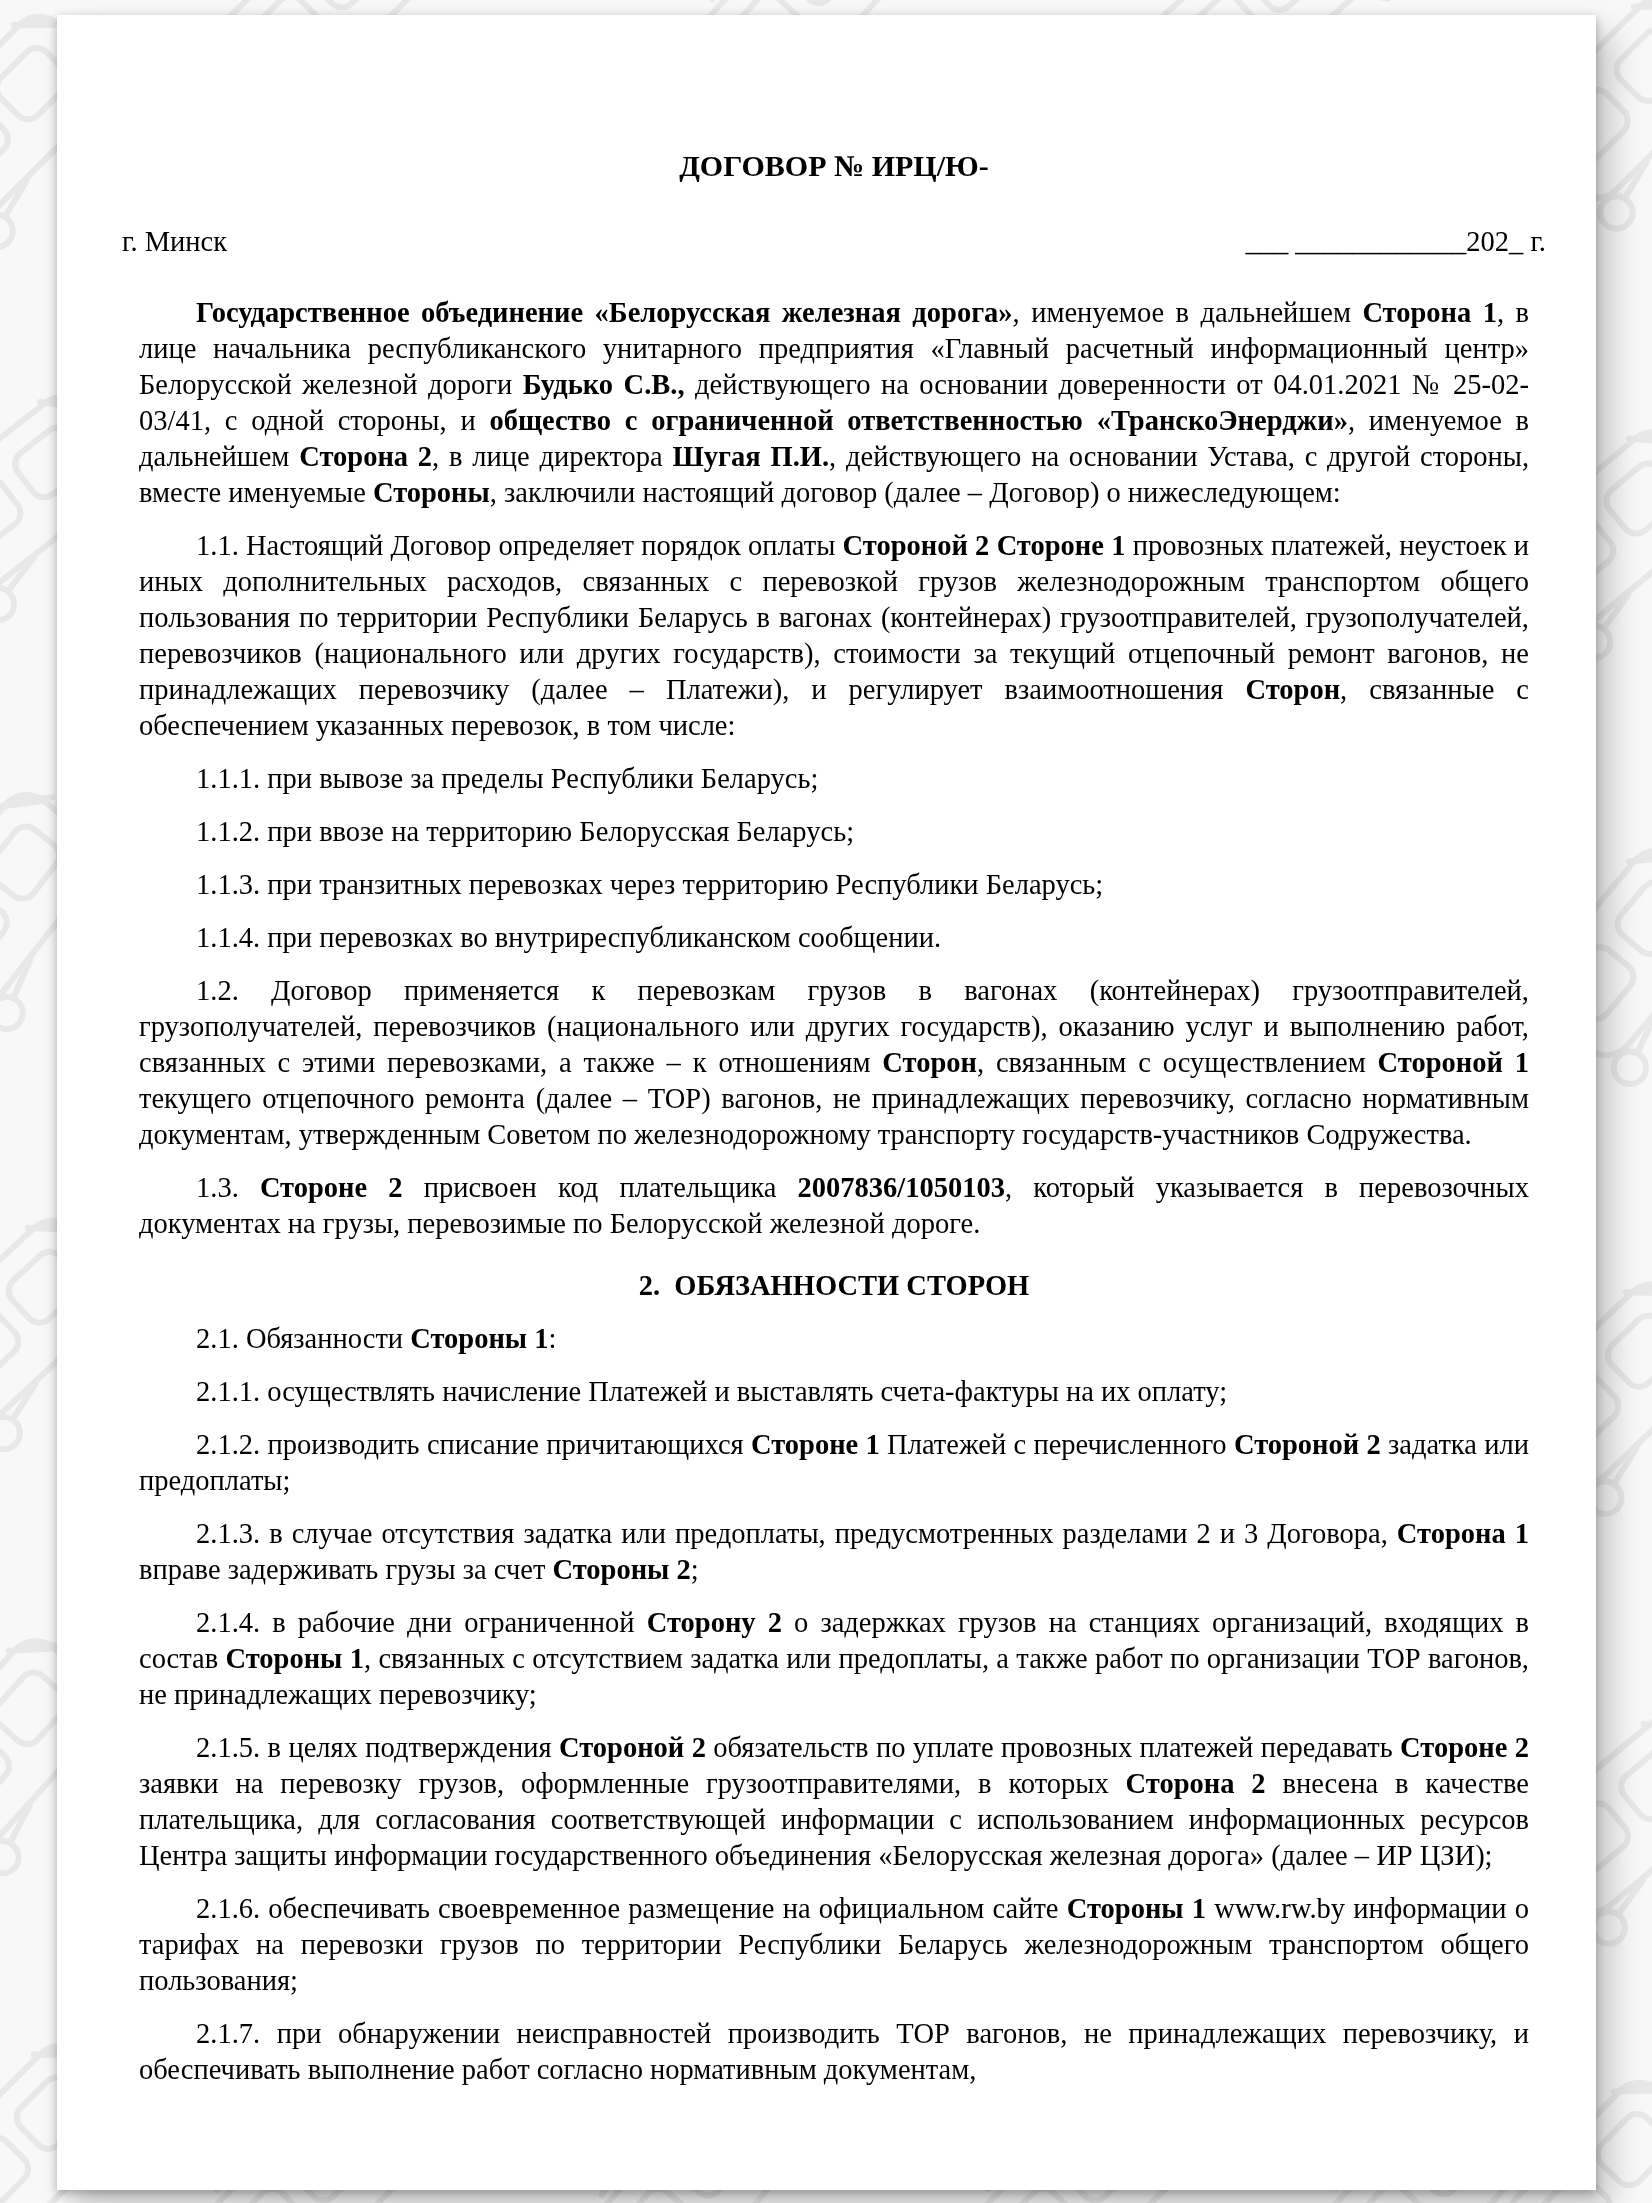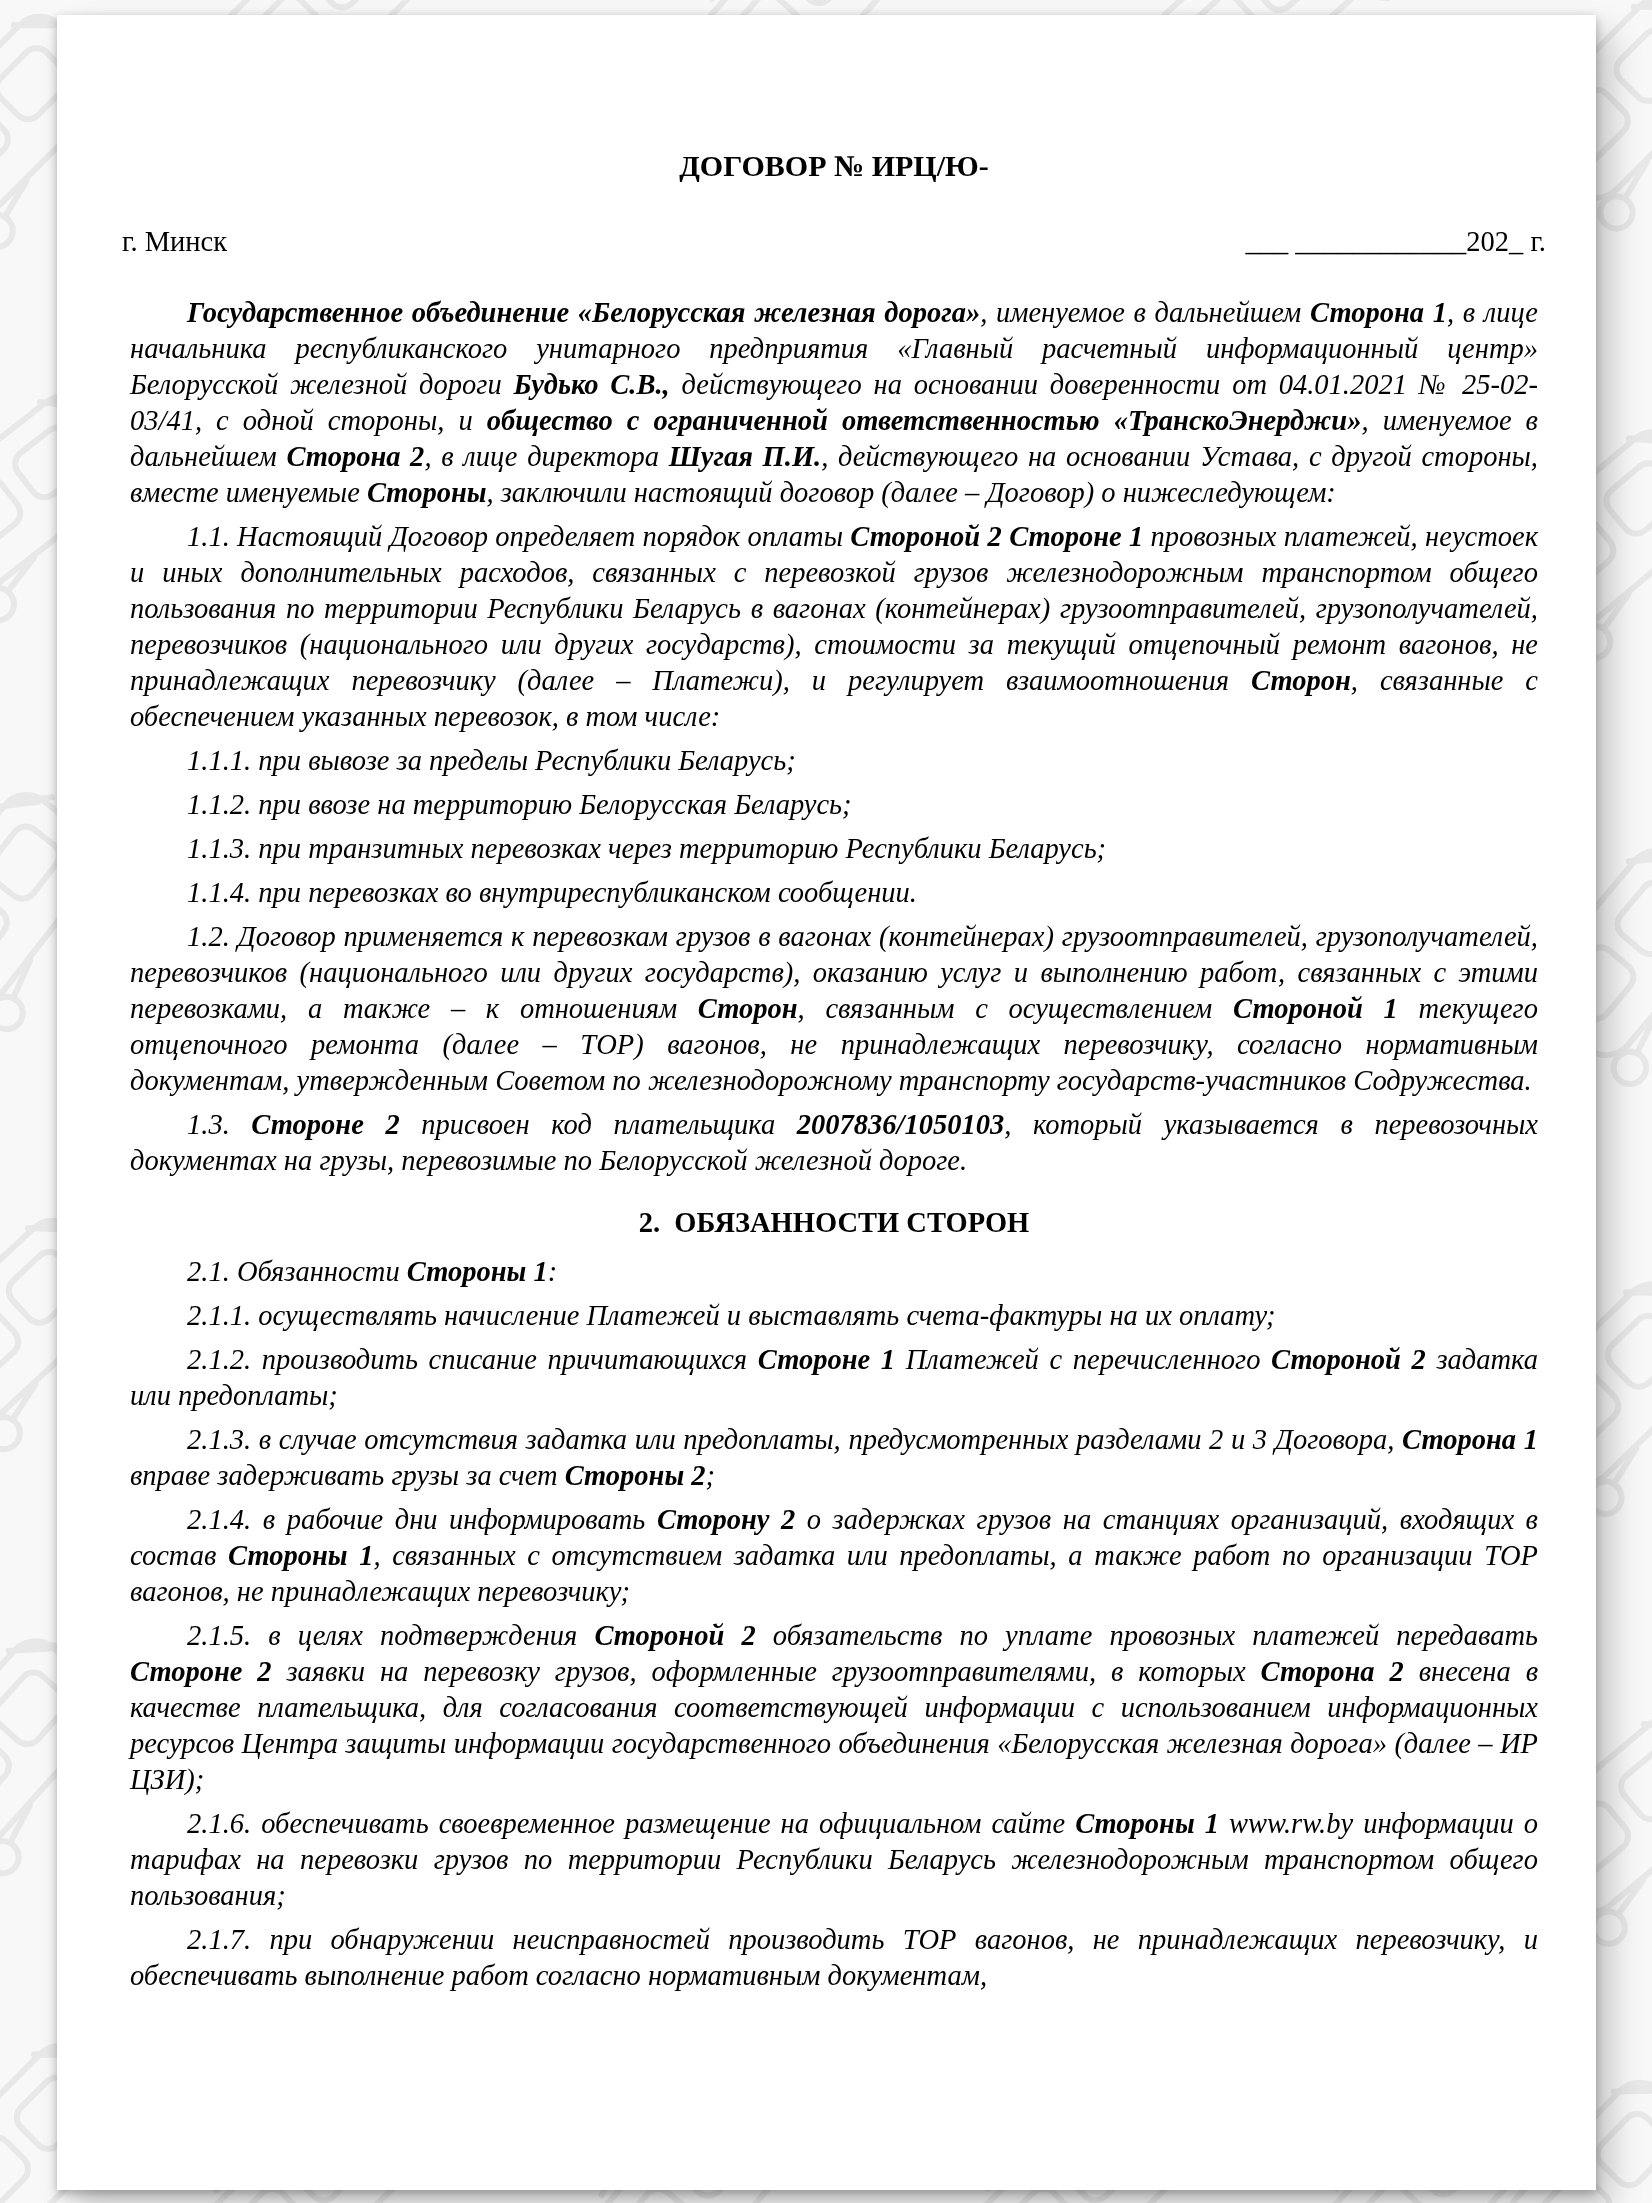--- a/index.html
+++ b/index.html
@@ -20,21 +20,21 @@
     box-shadow:0 2.8px 9.2px rgba(0,0,0,.28), 14.7px 18.4px 31px rgba(0,0,0,.22);
   }
   .title{
     margin:0 0 40px 0;text-align:center;
     font-size:30px;font-weight:bold;line-height:36px;
   }
   .dateline{
     display:flex;justify-content:space-between;align-items:center;
     margin:0 0 35px 0;
   }
-  p.body{margin:8px;text-align:justify;text-indent:57px;font-style:italic;}
+  p.body{margin:17px;text-align:justify;text-indent:57px;}
   h2.sec{
     margin:26px 0 13px 0;text-align:center;
     font-size:28.5px;font-weight:bold;line-height:36px;
   }
   b{font-weight:bold;}
 </style>
 </head>
 <body>
 
 <div class="canvas">
@@ -93,20 +93,20 @@
     <p class="body"><span>1.1.4. при перевозках во внутриреспубликанском сообщении.</span></p>
     <p class="body"><span>1.2. Договор применяется к перевозкам грузов в вагонах (контейнерах) грузоотправителей, грузополучателей, перевозчиков (национального или других государств), оказанию услуг и выполнению работ, связанных с этими перевозками, а также – к отношениям </span><b>Сторон</b><span>, связанным с осуществлением </span><b>Стороной&nbsp;1</b><span> текущего отцепочного ремонта (далее – ТОР) вагонов, не принадлежащих перевозчику, согласно нормативным документам, утвержденным Советом по железнодорожному транспорту государств-участников Содружества.</span></p>
     <p class="body"><span>1.3. </span><b>Стороне&nbsp;2</b><span> присвоен код плательщика </span><b>2007836/1050103</b><span>, который указывается в перевозочных документах на грузы, перевозимые по Белорусской железной дороге.</span></p>
 
     <h2 class="sec">2. ОБЯЗАННОСТИ СТОРОН</h2>
 
     <p class="body"><span>2.1. Обязанности </span><b>Стороны&nbsp;1</b><span>:</span></p>
     <p class="body"><span>2.1.1. осуществлять начисление Платежей и выставлять счета-фактуры на их оплату;</span></p>
     <p class="body"><span>2.1.2. производить списание причитающихся </span><b>Стороне&nbsp;1</b><span> Платежей с перечисленного </span><b>Стороной&nbsp;2</b><span> задатка или предоплаты;</span></p>
     <p class="body"><span>2.1.3. в случае отсутствия задатка или предоплаты, предусмотренных разделами 2 и 3 Договора, </span><b>Сторона&nbsp;1</b><span> вправе задерживать грузы за счет </span><b>Стороны&nbsp;2</b><span>;</span></p>
-    <p class="body"><span>2.1.4. в рабочие дни информировать </span><b>Сторону&nbsp;2</b><span> о задержках грузов на станциях организаций, входящих в состав </span><b>Стороны&nbsp;1</b><span>, связанных с отсутствием задатка или предоплаты, а также работ по организации ТОР вагонов, не принадлежащих перевозчику;</span></p>
+    <p class="body"><span>2.1.4. в рабочие дни ограниченной </span><b>Сторону&nbsp;2</b><span> о задержках грузов на станциях организаций, входящих в состав </span><b>Стороны&nbsp;1</b><span>, связанных с отсутствием задатка или предоплаты, а также работ по организации ТОР вагонов, не принадлежащих перевозчику;</span></p>
     <p class="body"><span>2.1.5. в целях подтверждения </span><b>Стороной&nbsp;2</b><span> обязательств по уплате провозных платежей передавать </span><b>Стороне&nbsp;2</b><span> заявки на перевозку грузов, оформленные грузоотправителями, в которых </span><b>Сторона&nbsp;2</b><span> внесена в качестве плательщика, для согласования соответствующей информации с использованием информационных ресурсов Центра защиты информации государственного объединения «Белорусская железная дорога» (далее – ИР ЦЗИ);</span></p>
     <p class="body"><span>2.1.6. обеспечивать своевременное размещение на официальном сайте </span><b>Стороны&nbsp;1</b><span> www.rw.by информации о тарифах на перевозки грузов по территории Республики Беларусь железнодорожным транспортом общего пользования;</span></p>
     <p class="body"><span>2.1.7. при обнаружении неисправностей производить ТОР вагонов, не принадлежащих перевозчику, и обеспечивать выполнение работ согласно нормативным документам,</span></p>
 
   </div>
 </div>
 
 
 </body></html>

